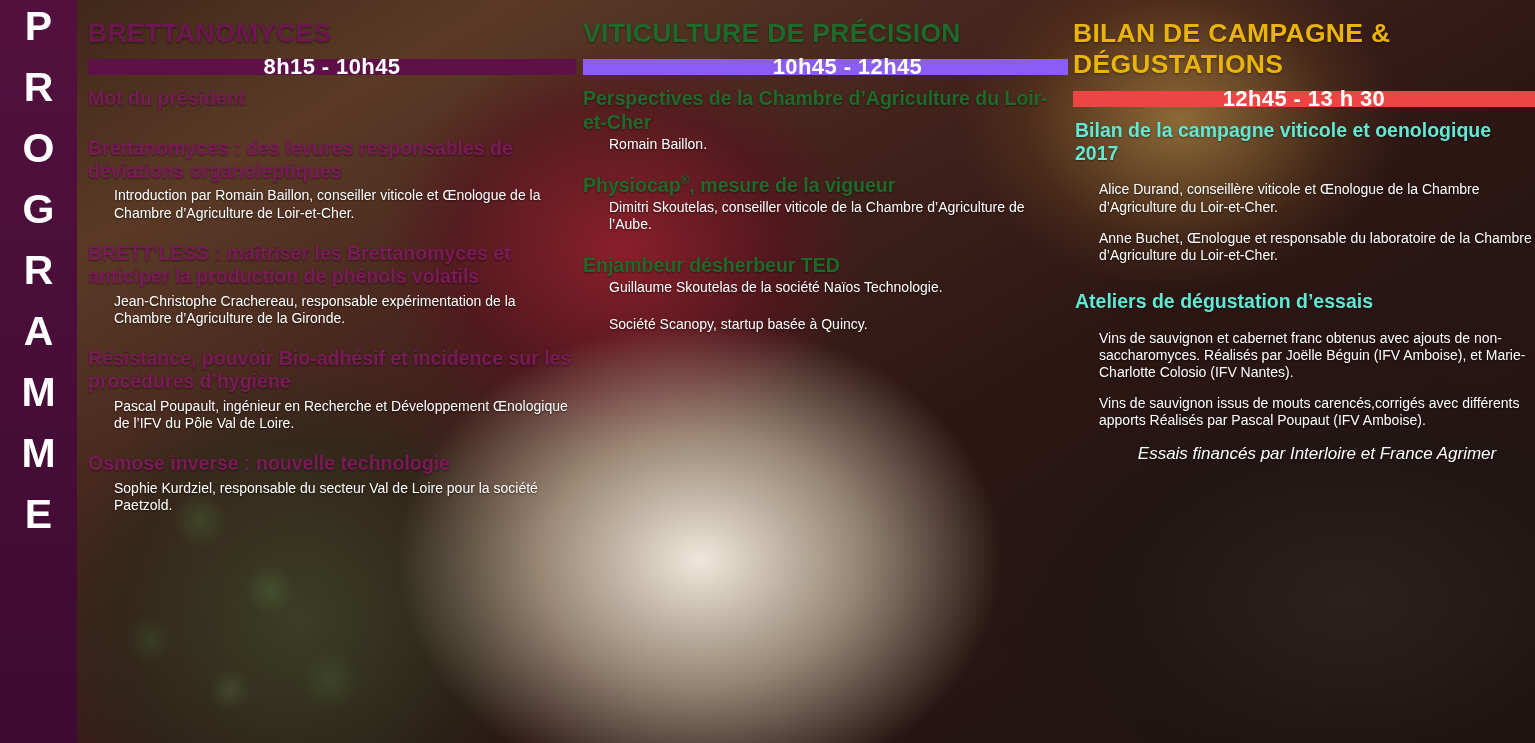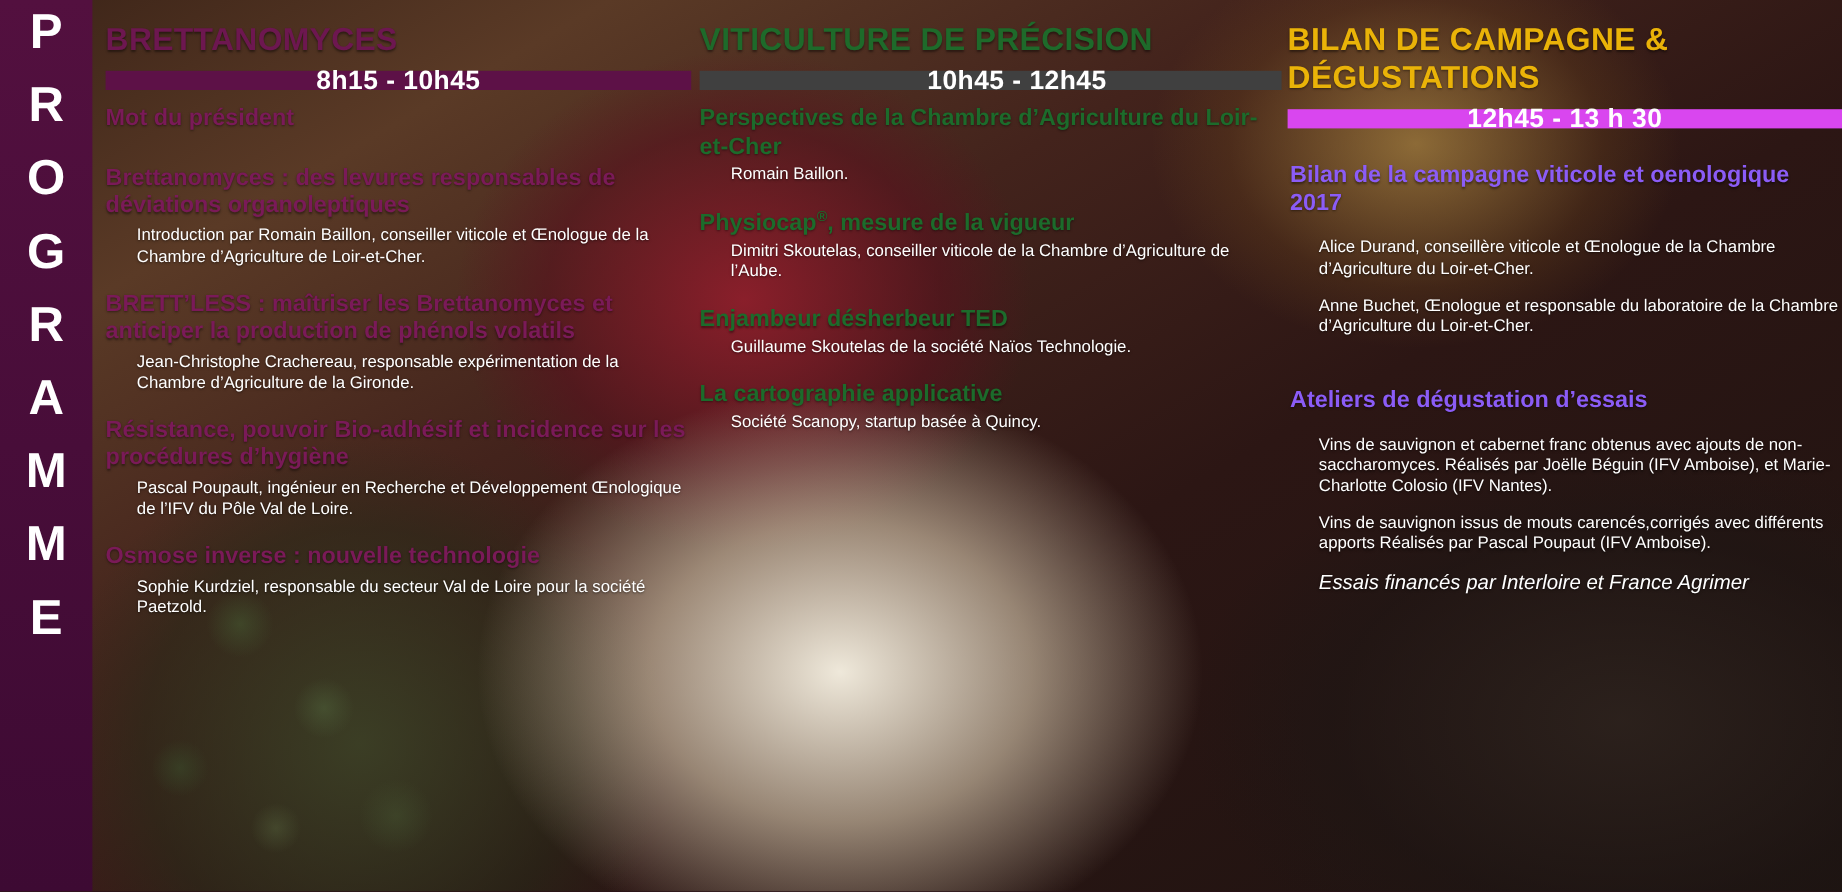--- a/index.html
+++ b/index.html
@@ -97,37 +97,37 @@
     height: 16px;
     display: flex;
     align-items: center;
     justify-content: center;
     color: #ffffff;
     font-weight: bold;
     font-size: 22px;
     letter-spacing: 0.4px;
   }
   .col-1 .time-bar { background: #5d1147; }
-  .col-2 .time-bar { background: #404040; padding-left: 44px; }
-  .col-3 .time-bar { background: #d946ef; }
+  .col-2 .time-bar { background: #8b5cf6; padding-left: 44px; }
+  .col-3 .time-bar { background: #ef4444; }
 
   .body {
     padding-top: 12px;
   }
   .entry { margin-bottom: 6px; }
   .entry-title {
     font-weight: bold;
     font-size: 19.5px;
     line-height: 1.2;
     margin: 0 0 2px 0;
     text-shadow: 0 1px 2px rgba(0,0,0,0.45);
   }
   .col-1 .entry-title { color: #7a1a58; }
   .col-2 .entry-title { color: #1c6b2b; }
-  .col-3 .entry-title { color: #8b5cf6; margin-top: 16px; }
+  .col-3 .entry-title { color: #5eead4; }
 
   .entry-desc {
     font-size: 14px;
     line-height: 1.23;
     color: #ffffff;
     margin: 0 0 0 0;
     padding-left: 26px;
     text-shadow: 0 1px 2px rgba(0,0,0,0.55);
   }
   .col-3 .entry-desc { padding-left: 26px; }
@@ -136,20 +136,21 @@
   .gap-sm { height: 14px; }
   .gap-md { height: 20px; }
 
   .footnote {
     font-size: 17px;
     font-style: italic;
     color: #ffffff;
     padding-left: 26px;
     text-shadow: 0 1px 2px rgba(0,0,0,0.55);
     margin-top: 14px;
+    text-align: center;
   }
   .col-1 .body .entry-title + .entry-desc { margin-top: 4px; }
   sup { font-size: 0.62em; vertical-align: super; }
 </style>
 </head>
 <body>
 
 <div class="page">
   <div class="bg"></div>
 
@@ -218,21 +219,20 @@
       </div>
       <div class="gap-sm"></div>
 
       <div class="entry">
         <p class="entry-title">Enjambeur désherbeur TED</p>
         <p class="entry-desc">Guillaume Skoutelas de la société Naïos Technologie.</p>
       </div>
       <div class="gap-sm"></div>
 
       <div class="entry">
-        <p class="entry-title">La cartographie applicative</p>
         <p class="entry-desc">Société Scanopy, startup basée à Quincy.</p>
       </div>
 
     </div>
   </div>
 
   <div class="col col-3">
     <div class="col-title">BILAN DE CAMPAGNE &amp; DÉGUSTATIONS</div>
     <div class="time-bar">12h45 - 13 h 30</div>
     <div class="body">

